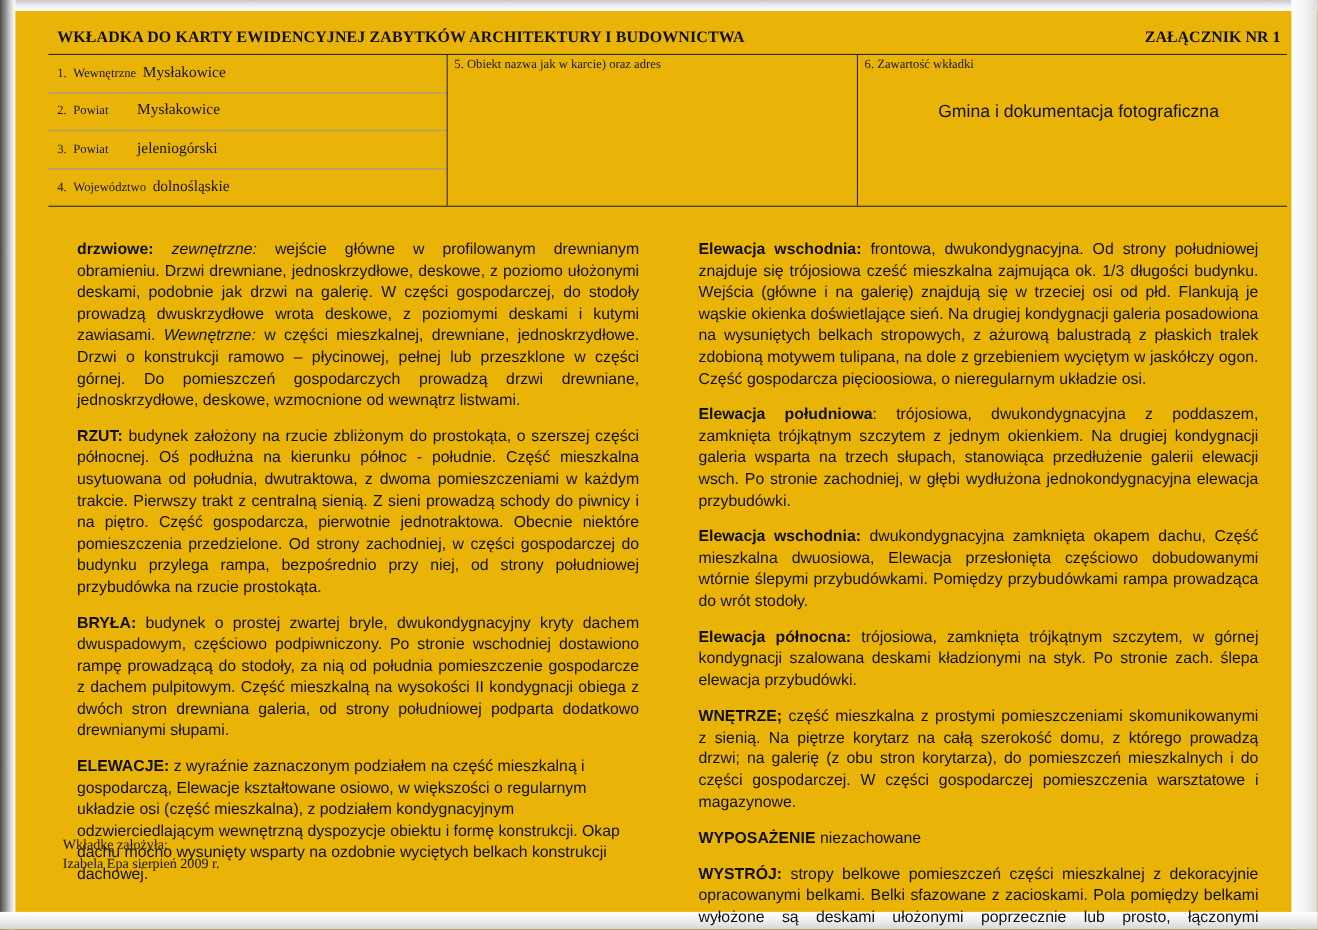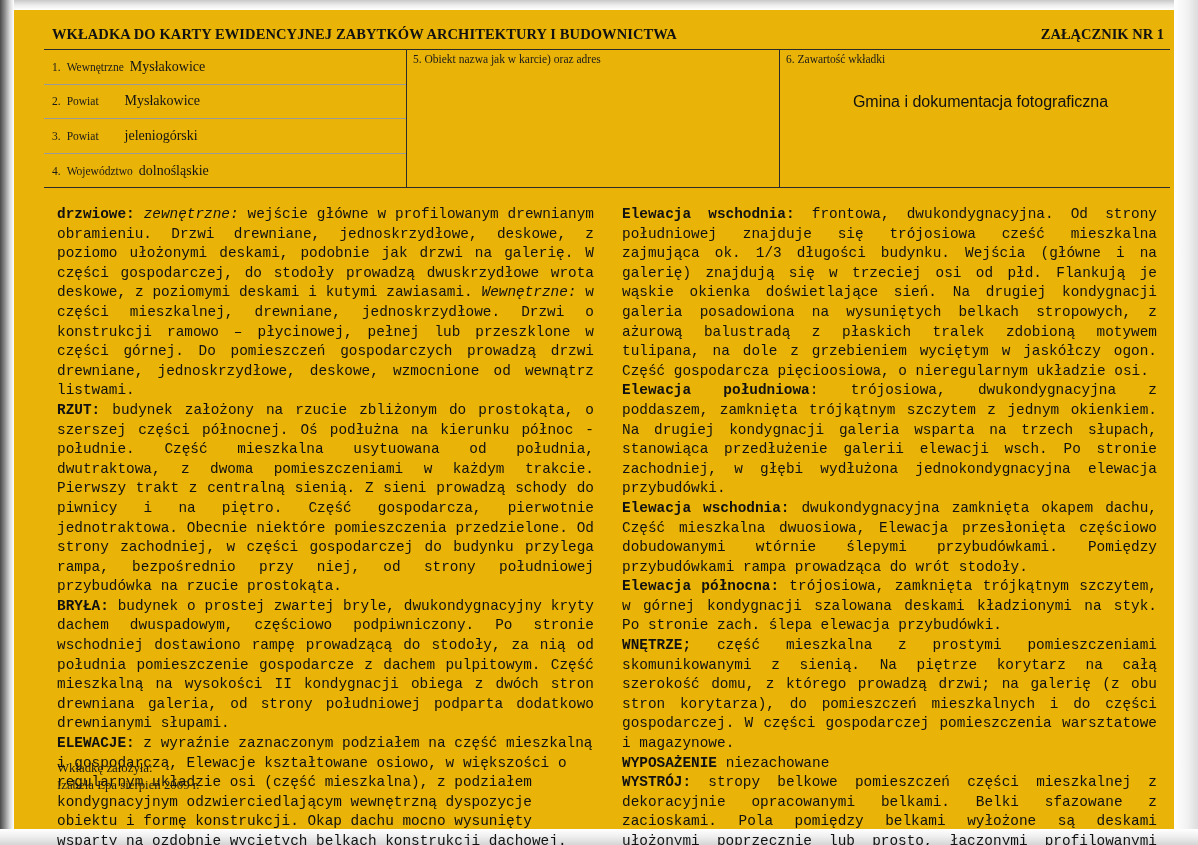--- a/index.html
+++ b/index.html
@@ -149,24 +149,23 @@
     position: absolute;
     top: 0;
     font-size: 14.4px;
     line-height: 19.6px;
     text-align: justify;
     color: #111111;
   }
   .col-left  { left: 57px;  width: 537px; }
   .col-right { left: 622px; width: 535px; }
   .col p {
-    margin: 0;
+    margin: 13px;
     text-align: justify;
     text-justify: inter-word;
-    font-family: Liberation Mono, monospace;
   }
   .col p.last-line-left { text-align: left; }
   b { font-weight: bold; }
   i { font-style: italic; }
 
   
   .footnote {
     position: absolute;
     left: 57px;
     top: 760px;

